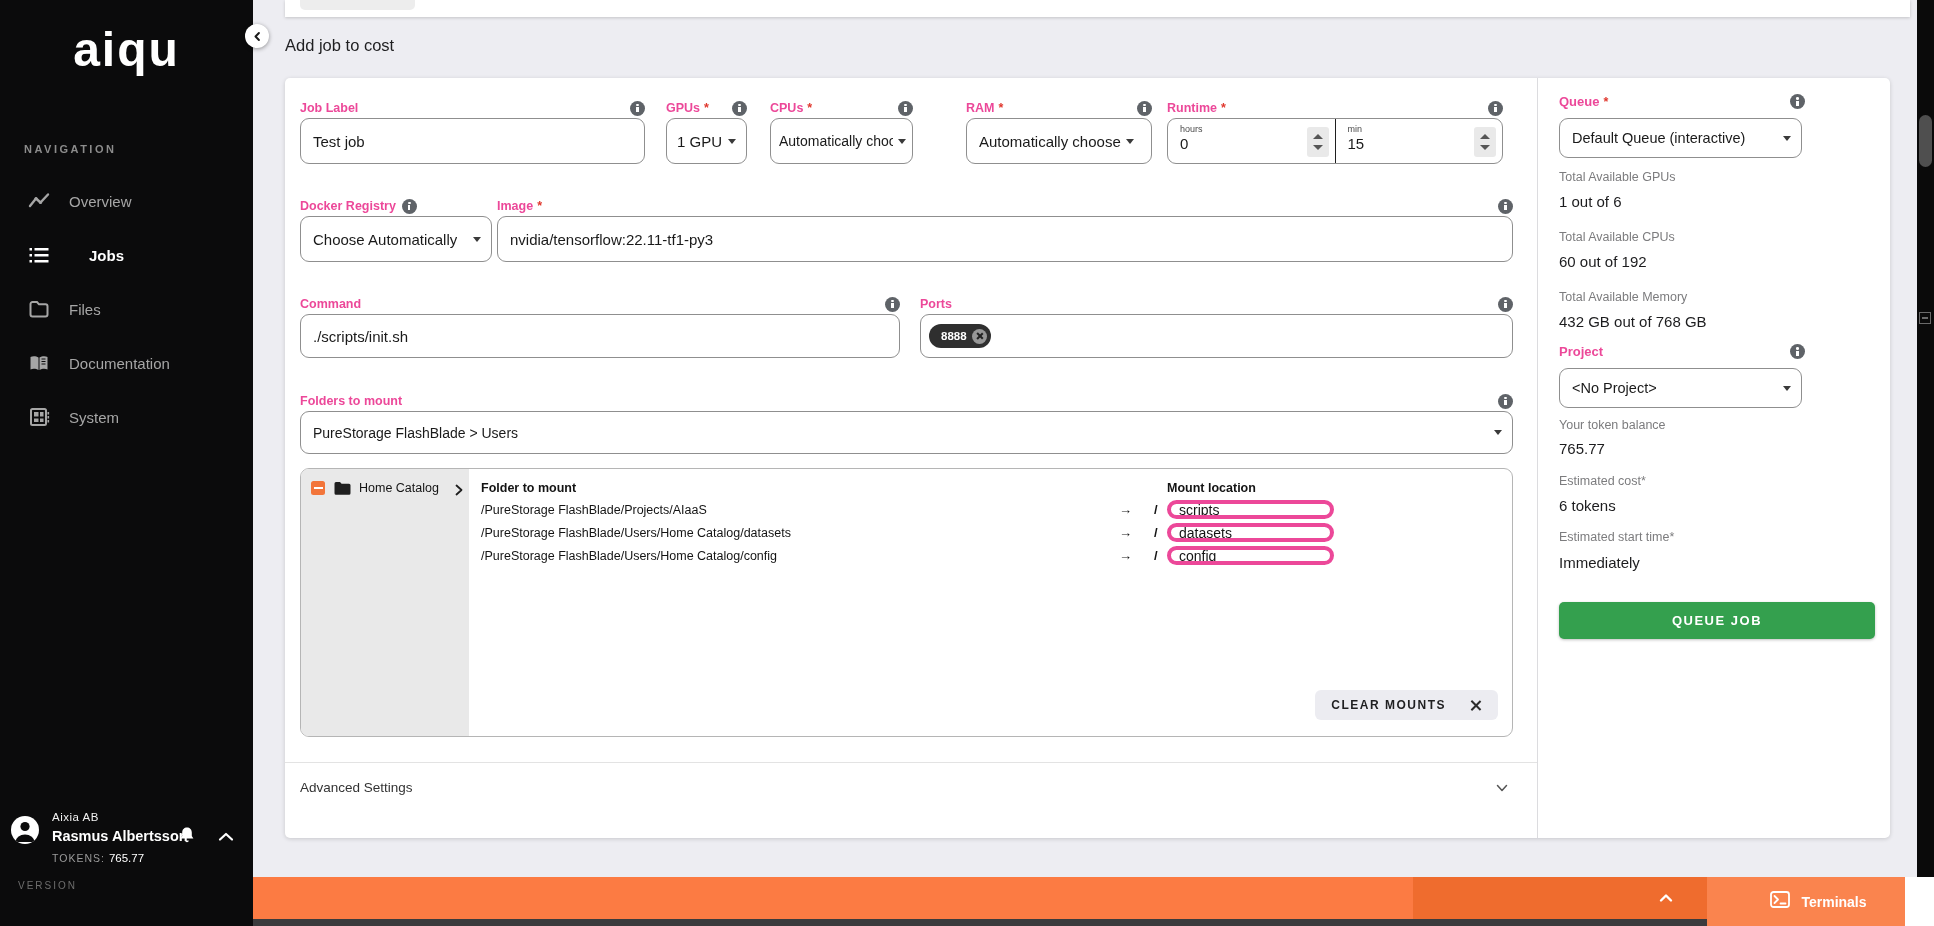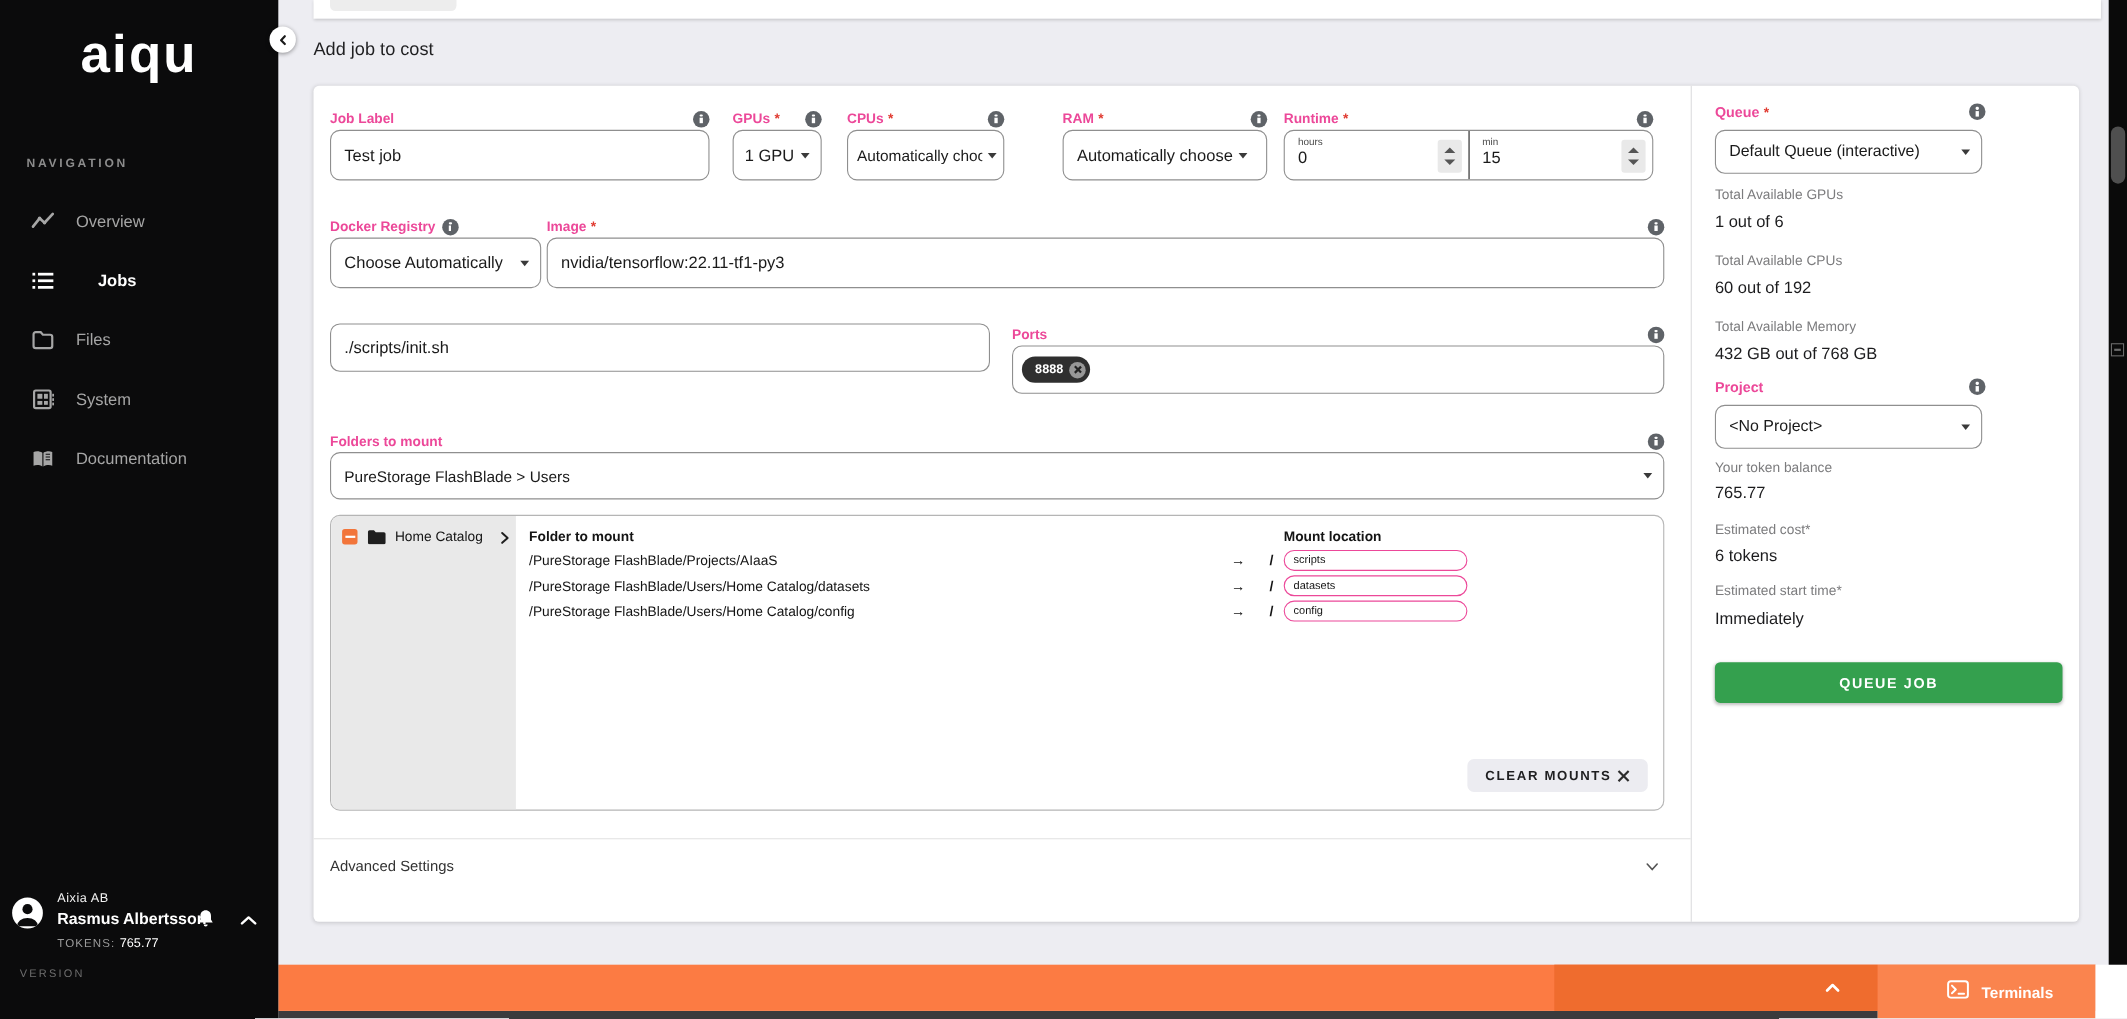--- a/index.html
+++ b/index.html
@@ -97,23 +97,23 @@
   .tree-root-label { font-size:12.5px; color:#141414; white-space:nowrap; }
   .tree-expand { margin-left:14px; width:12px; height:12px; cursor:pointer; }
   .tree-table { position:absolute; left:168px; top:0; right:0; bottom:0; }
   .tt-head { position:absolute; top:12px; font-size:12.5px; font-weight:700; color:#141414; }
   .tt-head.h1 { left:12px; }
   .tt-head.h2 { left:698px; }
   .tt-row { position:absolute; left:0; right:0; height:23px; }
   .tt-path { position:absolute; left:12px; top:4px; font-size:12.5px; color:#141414; white-space:nowrap; }
   .tt-arrow { position:absolute; left:650px; top:3px; font-size:13px; color:#141414; }
   .tt-slash { position:absolute; left:685px; top:3px; font-size:13px; font-weight:700; color:#141414; }
-  .tt-input { position:absolute; left:698px; top:1px; width:167px; height:19px; border:1px solid #ec4899; border-radius:10px;
-              font-family:"Liberation Sans",sans-serif; font-size:10px; color:#141414; padding:0 8px; outline:none; }
-  .clear-btn { position:absolute; right:14px; bottom:16px; height:30px; display:inline-flex; align-items:center; gap:4px;
+  .tt-input { position:absolute; left:698px; top:1px; width:167px; height:19px; border:4px solid #ec4899; border-radius:10px;
+              font-family:"Liberation Sans",sans-serif; font-size:14px; color:#141414; padding:0 8px; outline:none; }
+  .clear-btn { position:absolute; right:14px; bottom:16px; height:30px; display:inline-flex; align-items:center; gap:23px;
                background:#ececf1; border:none; border-radius:6px; padding:0 16px; cursor:pointer;
                font-family:"Liberation Sans",sans-serif; font-size:12px; font-weight:700; letter-spacing:1.5px; color:#1f1f21; }
   .xicon { position:relative; width:13px; height:13px; }
   .xicon::before, .xicon::after { content:""; position:absolute; left:6px; top:0; width:1.8px; height:13px; background:#2c2c2c; }
   .xicon::before { transform:rotate(45deg); }
   .xicon::after { transform:rotate(-45deg); }
 
   .advanced { position:absolute; left:0; top:684px; width:1252px; height:50px; border-top:1px solid #e3e3e3; cursor:pointer; }
   .adv-label { position:absolute; left:15px; top:17px; font-size:13.5px; color:#333; }
   .adv-chevron { position:absolute; left:1210px; top:18px; width:14px; height:14px; }
@@ -176,41 +176,41 @@
         <span class="nicon">
           <svg viewBox="0 0 22 22" width="22" height="22">
               <path d="M2.5 6 a2 2 0 0 1 2 -2 h4.5 l2 2.3 h6.5 a2 2 0 0 1 2 2 v8.2 a2 2 0 0 1 -2 2 h-13 a2 2 0 0 1 -2 -2 Z" fill="none" stroke="currentColor" stroke-width="2"></path>
             </svg>
         </span>
         <span>Files</span>
       </div>
       <div class="nav-item">
         <span class="nicon">
           <svg viewBox="0 0 22 22" width="22" height="22">
+              <path d="M2.5 5 C4.5 3.8 8 3.8 10.5 5.6 V18 C8 16.4 4.5 16.4 2.5 17.4 Z" fill="currentColor"></path>
+              <path d="M19.5 5 C17.5 3.8 14 3.8 11.5 5.6 V18 C14 16.4 17.5 16.4 19.5 17.4 Z" fill="currentColor"></path>
+              <path d="M13.5 7 h4 M13.5 9.5 h4 M13.5 12 h4" stroke="#0b0b0c" stroke-width="1"></path>
+            </svg>
+        </span>
+        <span>Documentation</span>
+      </div>
+      <div class="nav-item">
+        <span class="nicon">
+          <svg viewBox="0 0 22 22" width="22" height="22">
               <rect x="3" y="3" width="15" height="16" rx="1.5" fill="none" stroke="currentColor" stroke-width="2"></rect>
               <rect x="6" y="6" width="4.5" height="4.5" fill="currentColor"></rect>
               <rect x="12" y="6" width="3.5" height="4.5" fill="currentColor"></rect>
               <rect x="6" y="12.5" width="4.5" height="3.5" fill="currentColor"></rect>
               <rect x="12" y="12.5" width="3.5" height="3.5" fill="currentColor"></rect>
               <rect x="19.5" y="6" width="1.6" height="2.5" fill="currentColor"></rect>
               <rect x="19.5" y="10" width="1.6" height="2.5" fill="currentColor"></rect>
               <rect x="19.5" y="14" width="1.6" height="2.5" fill="currentColor"></rect>
             </svg>
         </span>
         <span>System</span>
-      </div>
-      <div class="nav-item">
-        <span class="nicon">
-          <svg viewBox="0 0 22 22" width="22" height="22">
-              <path d="M2.5 5 C4.5 3.8 8 3.8 10.5 5.6 V18 C8 16.4 4.5 16.4 2.5 17.4 Z" fill="currentColor"></path>
-              <path d="M19.5 5 C17.5 3.8 14 3.8 11.5 5.6 V18 C14 16.4 17.5 16.4 19.5 17.4 Z" fill="currentColor"></path>
-              <path d="M13.5 7 h4 M13.5 9.5 h4 M13.5 12 h4" stroke="#0b0b0c" stroke-width="1"></path>
-            </svg>
-        </span>
-        <span>Documentation</span>
       </div>
     </div>
 
     <div class="user-block">
       <div class="avatar">
         <svg viewBox="0 0 28 28" width="28" height="28">
             <circle cx="14" cy="10.5" r="4.6" fill="#0b0b0c"></circle>
             <path d="M4.5 26 a9.5 7.5 0 0 1 19 0 Z" fill="#0b0b0c"></path>
           </svg>
       </div>
@@ -332,20 +332,25 @@
       <div class="label-row">
         <span class="lbl">Image</span>
         <span class="req">*</span>
         <span class="spacer"></span>
         <span class="info"></span>
       </div>
       <input class="tbox" value="nvidia/tensorflow:22.11-tf1-py3" style="">
     </div>
 
     <div class="grp" style="left:15px; top:216px; width:600px;">
+      <div class="label-row">
+        <span class="lbl">Command</span>
+        <span class="spacer"></span>
+        <span class="info"></span>
+      </div>
       <input class="tbox" style="height: 44px;" value="./scripts/init.sh">
     </div>
 
     <div class="grp" style="left:635px; top:216px; width:593px;">
       <div class="label-row">
         <span class="lbl">Ports</span>
         <span class="spacer"></span>
         <span class="info"></span>
       </div>
       <div class="portsbox">

